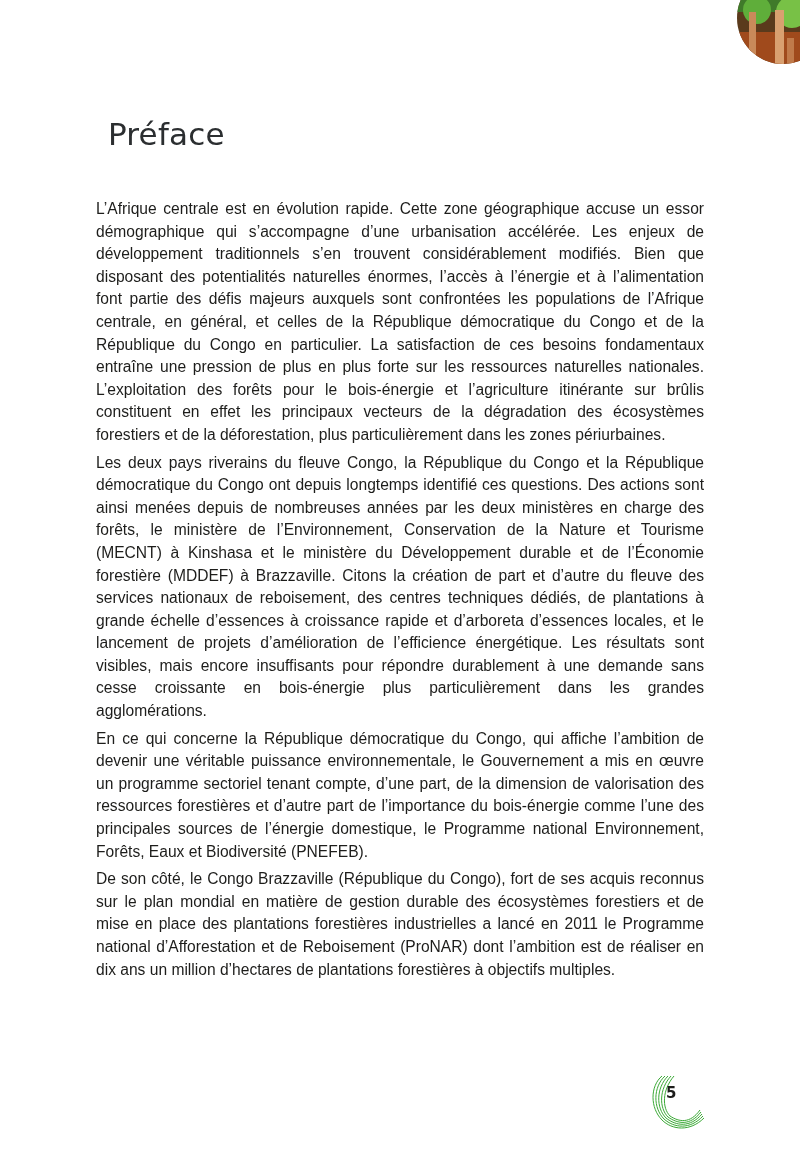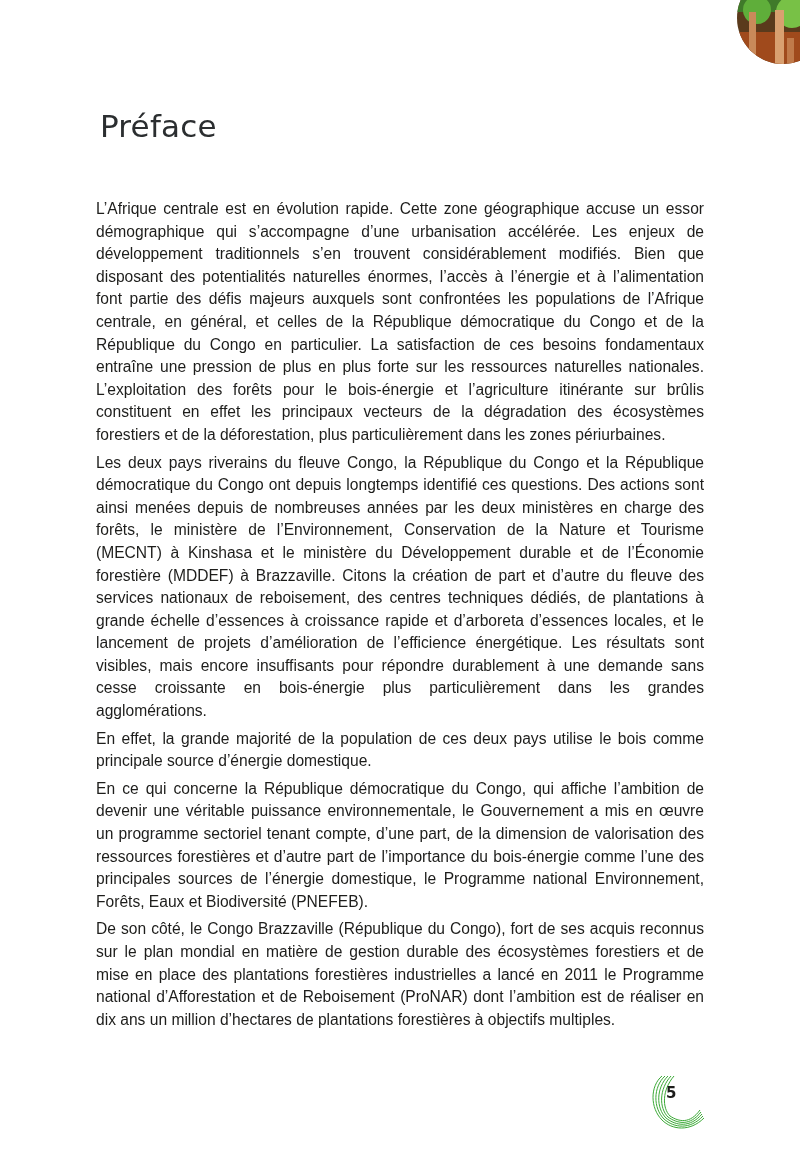--- a/index.html
+++ b/index.html
@@ -1,19 +1,19 @@
 <!DOCTYPE html>
 <html><head>
   <meta charset="utf-8">
   <style>
     html, body { margin: 0; padding: 0; background: #ffffff; }
     body { width: 800px; height: 1158px; position: relative; overflow: hidden; font-family: "Liberation Sans", sans-serif; color: #1d1d1b; }
     .corner-photo { position: absolute; left: 737px; top: -28px; width: 92px; height: 92px; border-radius: 50%; overflow: hidden; }
     .corner-photo svg { display: block; width: 100%; height: 100%; }
-    .title { position: absolute; left: 96px; top: 104px; margin: 4px; font-family: "DejaVu Sans", sans-serif; font-weight: normal; font-size: 31px; color: #2b2e30; letter-spacing: 0.2px; }
+    .title { position: absolute; left: 96px; top: 104px; margin: 12px; font-family: "DejaVu Sans", sans-serif; font-weight: normal; font-size: 31px; color: #2b2e30; letter-spacing: 0.2px; }
     .body-text { position: absolute; left: 96px; top: 198px; width: 608px; }
     .para { margin: 0 0 5px 0; font-family: "Liberation Sans", sans-serif; font-size: 15.6px; line-height: 22.6px; text-align: justify; color: #1d1d1b; font-stretch: condensed; }
     .page-num-wrap { position: absolute; left: 648px; top: 1074px; width: 60px; height: 60px; }
     .page-num-wrap svg { position: absolute; left: 0; top: 0; }
     .page-num { position: absolute; left: 18px; top: 10px; font-family: "DejaVu Sans", sans-serif; font-weight: bold; font-size: 15px; color: #1d1d1b; }
   </style>
 </head>
 <body>
 
 <div class="corner-photo">
@@ -30,21 +30,20 @@
     <rect x="66" y="40" width="8" height="52" fill="#3a2a1a"></rect>
     <rect x="78" y="60" width="6" height="32" fill="#b87a50"></rect>
   </svg>
 </div>
 
 <h1 class="title">Préface</h1>
 
 <div class="body-text">
   <p class="para">L’Afrique centrale est en évolution rapide. Cette zone géographique accuse un essor démographique qui s’accompagne d’une urbanisation accélérée. Les enjeux de développement traditionnels s’en trouvent considérablement modifiés. Bien que disposant des potentialités naturelles énormes, l’accès à l’énergie et à l’alimentation font partie des défis majeurs auxquels sont confrontées les populations de l’Afrique centrale, en général, et celles de la République démocratique du Congo et de la République du Congo en particulier. La satisfaction de ces besoins fondamentaux entraîne une pression de plus en plus forte sur les ressources naturelles nationales. L’exploitation des forêts pour le bois-énergie et l’agriculture itinérante sur brûlis constituent en effet les principaux vecteurs de la dégradation des écosystèmes forestiers et de la déforestation, plus particulièrement dans les zones périurbaines.</p>
   <p class="para">Les deux pays riverains du fleuve Congo, la République du Congo et la République démocratique du Congo ont depuis longtemps identifié ces questions. Des actions sont ainsi menées depuis de nombreuses années par les deux ministères en charge des forêts, le ministère de l’Environnement, Conservation de la Nature et Tourisme (MECNT) à Kinshasa et le ministère du Développement durable et de l’Économie forestière (MDDEF) à Brazzaville. Citons la création de part et d’autre du fleuve des services nationaux de reboisement, des centres techniques dédiés, de plantations à grande échelle d’essences à croissance rapide et d’arboreta d’essences locales, et le lancement de projets d’amélioration de l’efficience énergétique. Les résultats sont visibles, mais encore insuffisants pour répondre durablement à une demande sans cesse croissante en bois-énergie plus particulièrement dans les grandes agglomérations.</p>
-  <p class="para">En effet, la grande majorité de la population de ces deux pays utilise le bois comme principale source d’énergie domestique.</p>
   <p class="para">En ce qui concerne la République démocratique du Congo, qui affiche l’ambition de devenir une véritable puissance environnementale, le Gouvernement a mis en œuvre un programme sectoriel tenant compte, d’une part, de la dimension de valorisation des ressources forestières et d’autre part de l’importance du bois-énergie comme l’une des principales sources de l’énergie domestique, le Programme national Environnement, Forêts, Eaux et Biodiversité (PNEFEB).</p>
   <p class="para">De son côté, le Congo Brazzaville (République du Congo), fort de ses acquis reconnus sur le plan mondial en matière de gestion durable des écosystèmes forestiers et de mise en place des plantations forestières industrielles a lancé en 2011 le Programme national d’Afforestation et de Reboisement (ProNAR) dont l’ambition est de réaliser en dix ans un million d’hectares de plantations forestières à objectifs multiples.</p>
 </div>
 
 <div class="page-num-wrap">
   <svg width="60" height="60" viewBox="0 0 60 60">
     <g fill="none" stroke="#3aa935" stroke-width="1">
       <path d="M14 2 C2 12, 2 34, 14 46 C24 56, 42 58, 56 44"></path>
       <path d="M17 2 C5 13, 5 34, 16 45 C26 54, 42 56, 55 42"></path>
       <path d="M20 2 C8 14, 8 34, 18 44 C28 52, 42 54, 54 40"></path>

